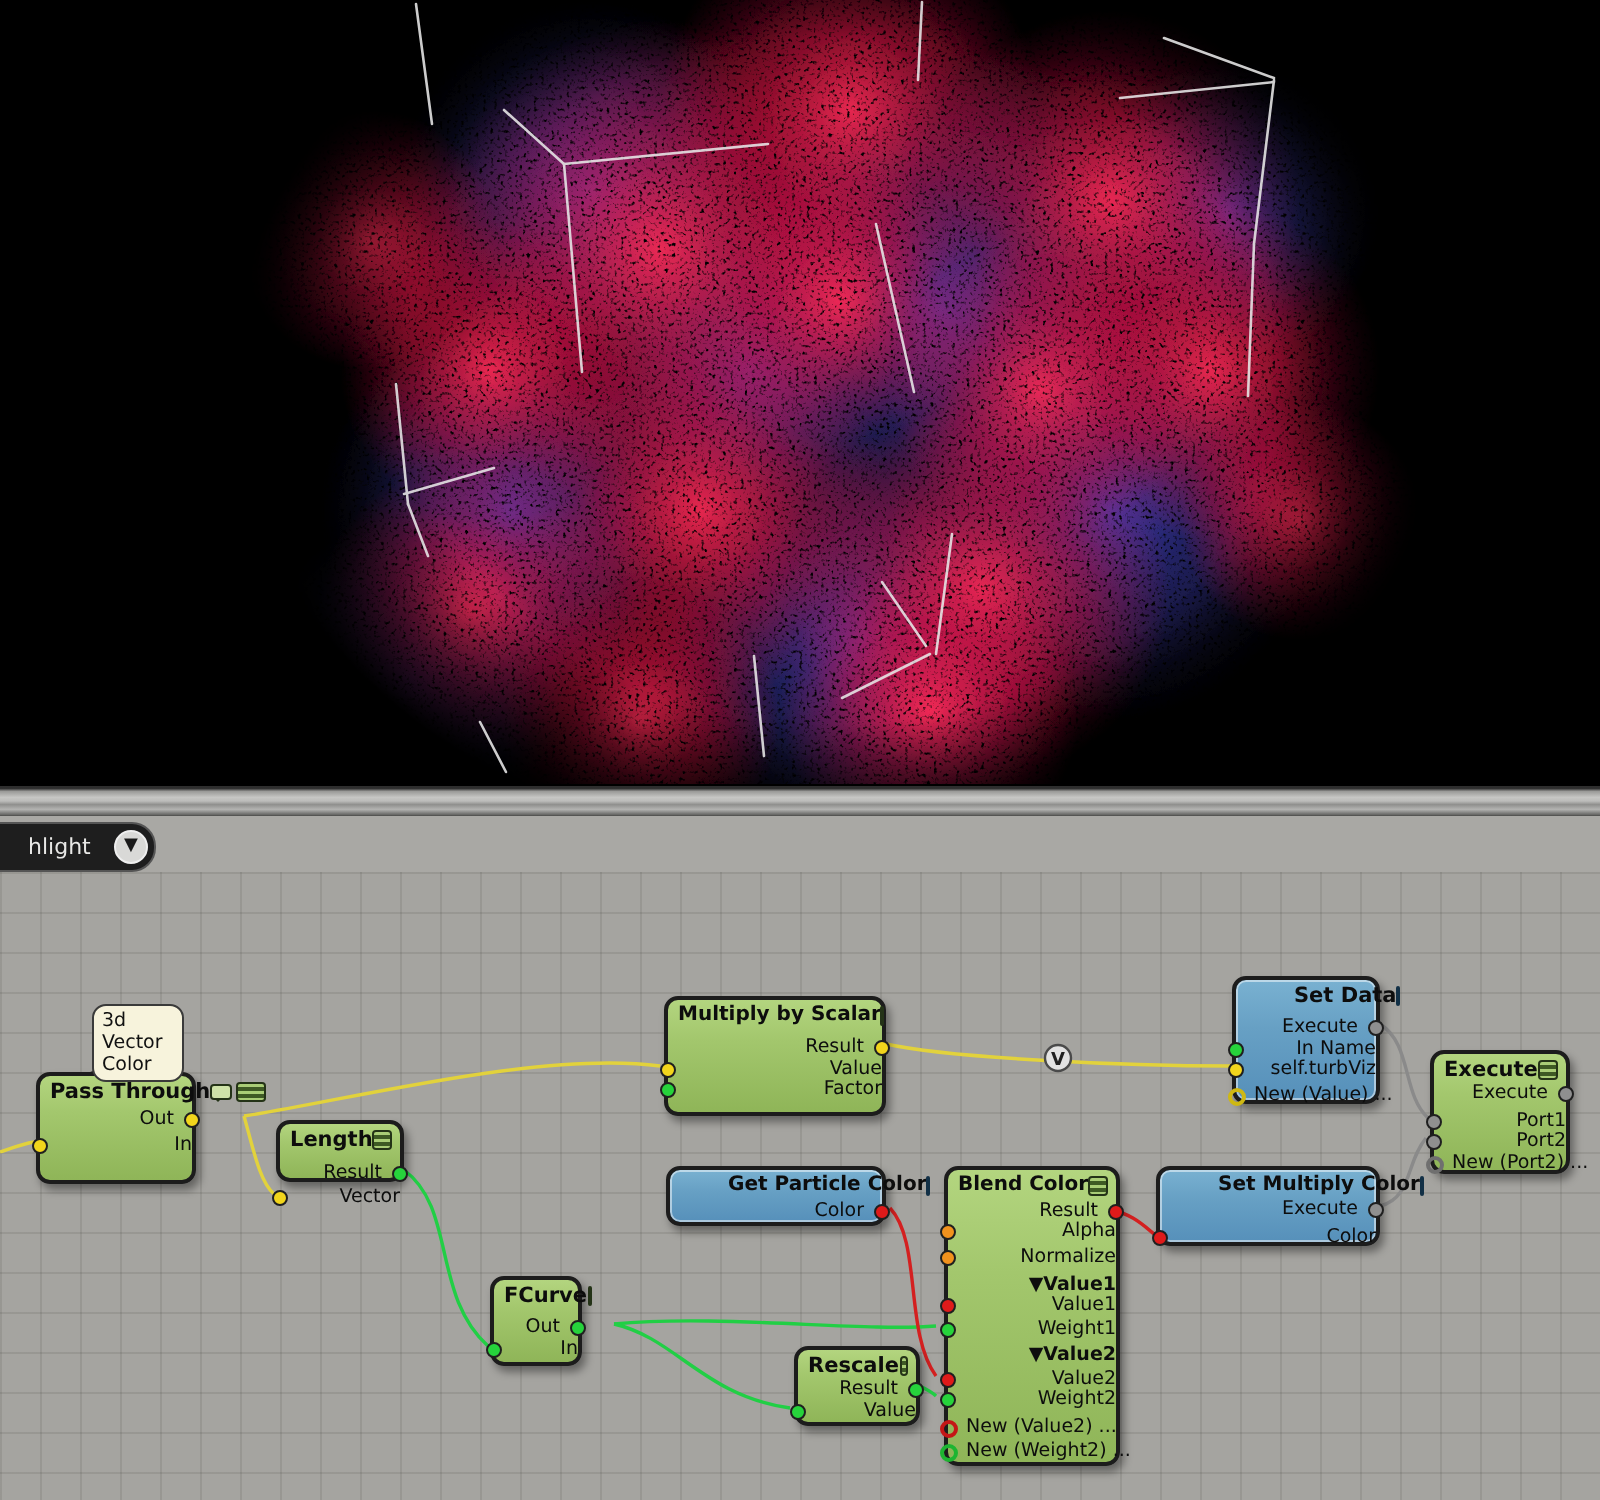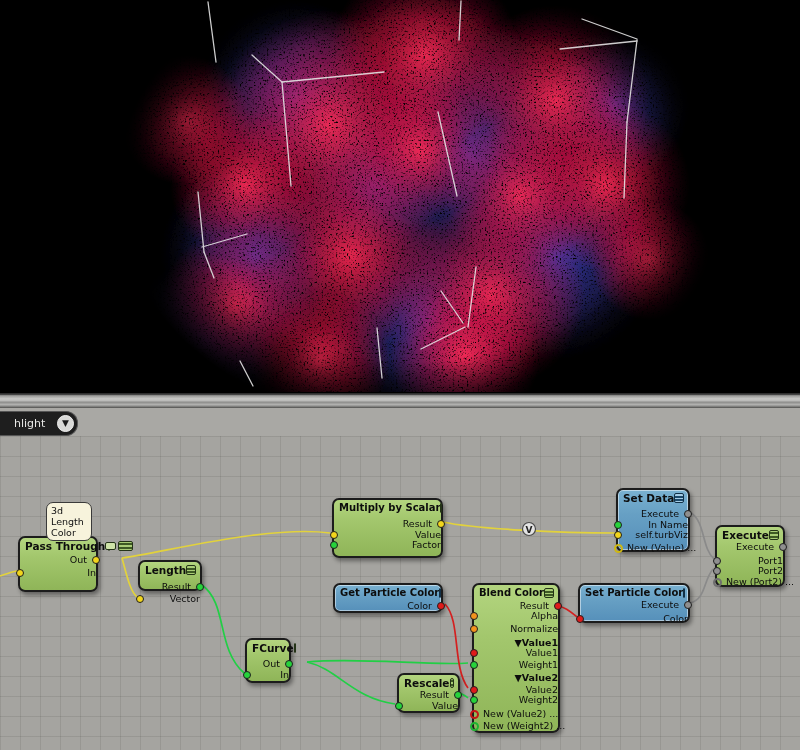--- a/index.html
+++ b/index.html
@@ -41,21 +41,21 @@
   
   .bubble { position:absolute; left:46px; top:94px; width:46px; z-index:30;
     background:#f7f3dc; border:1.5px solid #3a3a3a; border-radius:7px;
     font-size:9.5px; color:#111; padding:2px 4px; line-height:11px; }
 
   
   .node { position:absolute; border:2px solid #1c1c1c; border-radius:7px;
     background:linear-gradient(180deg,#b3d57f 0%,#a3c76d 35%,#8fb558 100%);
     box-shadow:2px 3px 4px rgba(0,0,0,.40); z-index:20; }
   .node.blue { background:linear-gradient(180deg,#79b1d1 0%,#67a0c4 40%,#5690ba 100%);
-    box-shadow:inset 0 0 0 1px rgba(255,255,255,.5), 2px 3px 4px rgba(0,0,0,.40); }
+    box-shadow:inset 0 0 0 1px rgba(255,255,255,.5), 2px 3px 4px rgba(0,0,0,.40);padding-left:24px; }
   .nhead { display:flex; justify-content:space-between; align-items:center;
     padding:2px 4px 0 5px; font-weight:bold; font-size:10.5px; color:#0d0d0d;
     white-space:nowrap; }
   .hicons { display:flex; gap:2px; align-items:center; }
   .micon { width:15px; height:10px; border-radius:2px; border:1px solid #243317;
     background:repeating-linear-gradient(180deg,#a9cd76 0 1.5px,#3e5a24 1.5px 3.5px); }
   .blue .micon { border-color:#123046;
     background:repeating-linear-gradient(180deg,#a6cde6 0 1.5px,#1d4a6b 1.5px 3.5px); }
   .bicon { width:11px; height:8px; border:1.5px solid #243317; border-radius:2px;
     background:#cfe3a8; position:relative; }
@@ -193,21 +193,21 @@
 
       <path d="M58,123 L40,131" stroke="#3a3a3a" stroke-width="1.3"></path>
     </g>
     <g>
       <circle cx="529" cy="121" r="6.5" fill="#e3e3e3" stroke="#4a4a4a" stroke-width="1.2"></circle>
       <text x="529" y="124.5" font-size="9" font-weight="bold" fill="#222" text-anchor="middle">V</text>
     </g>
   </svg>
 
   <div class="bubble">
-    <div>3d Length</div>
+    <div>3d Vector</div>
     <div>Color</div>
   </div>
 
   <div class="node" style="left:18px;top:128px;width:80px;height:56px">
     <div class="nhead">
         <span>Pass Through</span>
       <span class="hicons">
           <span class="bicon"></span>
           <span class="micon"></span>
         </span>
@@ -274,21 +274,21 @@
     <div class="prow l ind" style="top:74px"><span class="dot g"></span><span>Weight1</span></div>
     <div class="prow l grp" style="top:87px"><span>▼Value2</span></div>
     <div class="prow l ind" style="top:99px"><span class="dot r"></span><span>Value2</span></div>
     <div class="prow l ind" style="top:109px"><span class="dot g"></span><span>Weight2</span></div>
     <div class="prow l" style="top:123px"><span class="dot hollow hr"></span><span>New (Value2) ...</span></div>
     <div class="prow l" style="top:135px"><span class="dot hollow hg"></span><span>New (Weight2) ...</span></div>
   </div>
 
   <div class="node blue" style="left:578px;top:175px;width:112px;height:40px">
     <div class="nhead" style="font-size:10px">
-        <span>Set Particle Color</span>
+        <span>Set Multiply Color</span>
       <span class="micon"></span>
       </div>
     <div class="prow r" style="top:14px"><span>Execute</span><span class="dot e"></span></div>
     <div class="prow l" style="top:28px"><span class="dot r"></span><span>Color</span></div>
   </div>
 
   <div class="node blue" style="left:616px;top:80px;width:74px;height:64px">
     <div class="nhead">
         <span>Set Data</span>
       <span class="micon"></span>

